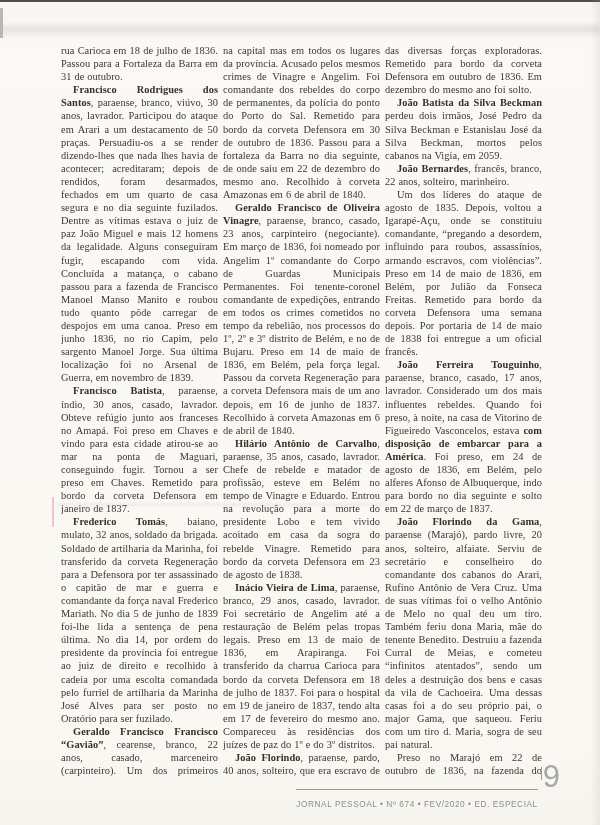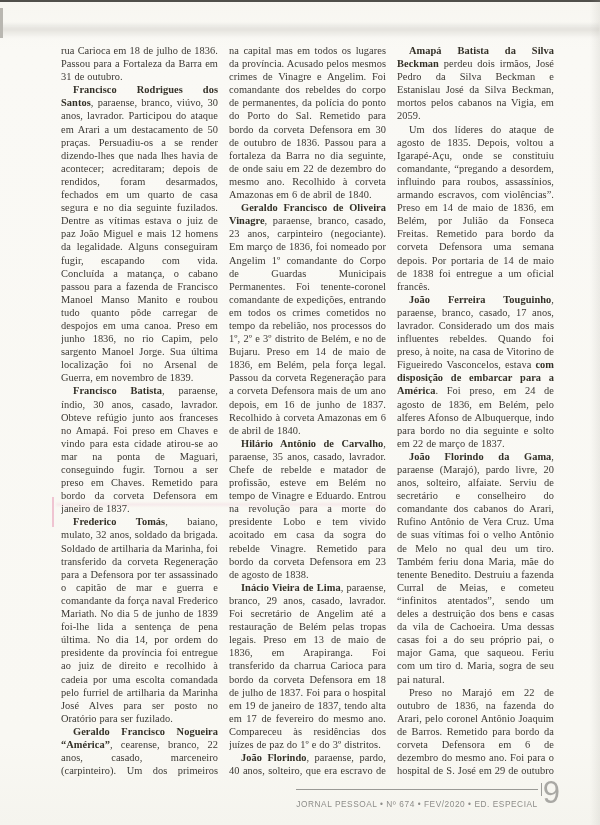--- a/index.html
+++ b/index.html
@@ -15,33 +15,33 @@
     background:linear-gradient(180deg,rgba(175,172,164,0) 0%,rgba(175,172,164,.28) 45%,rgba(175,172,164,0) 100%);
     filter:blur(1px);}
   .left-notch{position:absolute;top:8px;left:0;width:3px;height:30px;background:#b9b7b1;}
   .right-shade{position:absolute;top:0;right:0;width:10px;height:825px;
     background:linear-gradient(90deg,rgba(160,158,150,0) 0%,rgba(160,158,150,.16) 100%);}
   .pink-streak-v{position:absolute;left:52px;top:497px;width:2px;height:30px;background:rgba(224,110,155,.38);filter:blur(.4px);}
   .pink-band-h{position:absolute;left:56px;top:503px;width:330px;height:3px;background:rgba(224,110,155,.10);filter:blur(1px);}
 
   .columns{
     position:absolute;top:44px;left:61px;width:493px;height:734px;
-    display:grid;grid-template-columns:157px 157px 157px;column-gap:11px;
+    display:grid;grid-template-columns:157px 157px 157px;column-gap:5px;
   }
   .col{height:734px;overflow:hidden;}
   .para{
     margin:0;font-size:10.4px;line-height:13.1px;
     text-align:justify;text-justify:inter-word;
     color:#3b3833;letter-spacing:.05px;word-spacing:.3px;
   }
   .para.indent{text-indent:12px;}
   .b{font-weight:bold;color:#343128;}
 
   .footer{position:absolute;right:40px;bottom:14px;display:flex;align-items:flex-start;}
-  .footer-rule-wrap{border-top:1px solid #9a9a96;padding-top:3px;margin-top:12px;}
+  .footer-rule-wrap{border-top:1px solid #9a9a96;padding-top:3px;margin-top:28px;}
   .footer-text{
     font-family:"Liberation Sans","DejaVu Sans",sans-serif;
     font-size:8.3px;letter-spacing:.55px;color:#8d8c88;white-space:nowrap;
   }
   .footer-tick{width:1px;height:13px;background:#9a9a96;margin-left:3px;margin-top:6px;}
   .page-num{
     font-family:"Liberation Sans","DejaVu Sans",sans-serif;
     font-size:31px;font-weight:400;color:#a9a8a4;line-height:1;
     margin-left:1px;margin-top:0;
   }
@@ -56,31 +56,33 @@
   <div class="right-shade"></div>
   <div class="pink-streak-v"></div>
   <div class="pink-band-h"></div>
 
   <main class="columns">
     <div class="col">
         <p class="para"><span class="">rua Carioca em 18 de julho de 1836. Passou para a Fortaleza da Barra em 31 de outubro.</span></p>
         <p class="para indent"><span class="b">Francisco Rodrigues dos Santos</span><span class="">, paraense, branco, viúvo, 30 anos, lavrador. Participou do ataque em Arari a um destacamento de 50 praças. Persuadiu-os a se render dizendo-lhes que nada lhes havia de acontecer; acreditaram; depois de rendidos, foram desarmados, fechados em um quarto de casa segura e no dia seguinte fuzilados. Dentre as vítimas estava o juiz de paz João Miguel e mais 12 homens da legalidade. Alguns conseguiram fugir, escapando com vida. Concluída a matança, o cabano passou para a fazenda de Francisco Manoel Manso Manito e roubou tudo quanto pôde carregar de despojos em uma canoa. Preso em junho 1836, no rio Capim, pelo sargento Manoel Jorge. Sua última localização foi no Arsenal de Guerra, em novembro de 1839.</span></p>
         <p class="para indent"><span class="b">Francisco Batista</span><span class="">, paraense, índio, 30 anos, casado, lavrador. Obteve refúgio junto aos franceses no Amapá. Foi preso em Chaves e vindo para esta cidade atirou-se ao mar na ponta de Maguari, conseguindo fugir. Tornou a ser preso em Chaves. Remetido para bordo da corveta Defensora em janeiro de 1837.</span></p>
         <p class="para indent"><span class="b">Frederico Tomás</span><span class="">, baiano, mulato, 32 anos, soldado da brigada. Soldado de artilharia da Marinha, foi transferido da corveta Regeneração para a Defensora por ter assassinado o capitão de mar e guerra e comandante da força naval Frederico Mariath. No dia 5 de junho de 1839 foi-lhe lida a sentença de pena última. No dia 14, por ordem do presidente da província foi entregue ao juiz de direito e recolhido à cadeia por uma escolta comandada pelo furriel de artilharia da Marinha José Alves para ser posto no Oratório para ser fuzilado.</span></p>
-        <p class="para indent"><span class="b">Geraldo Francisco Nogueira “América”</span><span class="">, cearense, branco, 22 anos, casado, marceneiro (carpinteiro). Um dos primeiros chefes cabanos que atacaram Belém e dela se apossaram em agosto de 1835. Acusado de ter cooperado direta e indiretamente para assassínios, roubos, arrombamentos e incêndios, não só</span></p>
+        <p class="para indent"><span class="b">Geraldo Francisco Francisco “Gavião”</span><span class="">, cearense, branco, 22 anos, casado, marceneiro (carpinteiro). Um dos primeiros chefes cabanos que atacaram Belém e dela se apossaram em agosto de 1835. Acusado de ter cooperado direta e indiretamente para assassínios, roubos, arrombamentos e incêndios, não só</span></p>
       </div>
     <div class="col">
         <p class="para"><span class="">na capital mas em todos os lugares da província. Acusado pelos mesmos crimes de Vinagre e Angelim. Foi comandante dos rebeldes do corpo de permanentes, da polícia do ponto do Porto do Sal. Remetido para bordo da corveta Defensora em 30 de outubro de 1836. Passou para a fortaleza da Barra no dia seguinte, de onde saiu em 22 de dezembro do mesmo ano. Recolhido à corveta Amazonas em 6 de abril de 1840.</span></p>
         <p class="para indent"><span class="b">Geraldo Francisco de Oliveira Vinagre</span><span class="">, paraense, branco, casado, 23 anos, carpinteiro (negociante). Em março de 1836, foi nomeado por Angelim 1º comandante do Corpo de Guardas Municipais Permanentes. Foi tenente-coronel comandante de expedições, entrando em todos os crimes cometidos no tempo da rebelião, nos processos do 1º, 2º e 3º distrito de Belém, e no de Bujaru. Preso em 14 de maio de 1836, em Belém, pela força legal. Passou da corveta Regeneração para a corveta Defensora mais de um ano depois, em 16 de junho de 1837. Recolhido à corveta Amazonas em 6 de abril de 1840.</span></p>
         <p class="para indent"><span class="b">Hilário Antônio de Carvalho</span><span class="">, paraense, 35 anos, casado, lavrador. Chefe de rebelde e matador de profissão, esteve em Belém no tempo de Vinagre e Eduardo. Entrou na revolução para a morte do presidente Lobo e tem vivido acoitado em casa da sogra do rebelde Vinagre. Remetido para bordo da corveta Defensora em 23 de agosto de 1838.</span></p>
         <p class="para indent"><span class="b">Inácio Vieira de Lima</span><span class="">, paraense, branco, 29 anos, casado, lavrador. Foi secretário de Angelim até a restauração de Belém pelas tropas legais. Preso em 13 de maio de 1836, em Arapiranga. Foi transferido da charrua Carioca para bordo da corveta Defensora em 18 de julho de 1837. Foi para o hospital em 19 de janeiro de 1837, tendo alta em 17 de fevereiro do mesmo ano. Compareceu às residências dos juízes de paz do 1º e do 3º distritos.</span></p>
         <p class="para indent"><span class="b">João Florindo</span><span class="">, paraense, pardo, 40 anos, solteiro, que era escravo de João Felipe Pimenta, era cozinheiro do Eduardo Angelim. Preso no Acará por diferentes comandantes</span></p>
       </div>
     <div class="col">
-        <p class="para indent"><span class="b">Amapá Batista da Silva Beckman</span><span class=""> perdeu dois irmãos, José Pedro da Silva Beckman e Estanislau José da Silva Beckman, mortos pelos cabanos na Vigia, em 2059.</span></p>
+        <p class="para"><span class="">das diversas forças exploradoras. Remetido para bordo da corveta Defensora em outubro de 1836. Em dezembro do mesmo ano foi solto.</span></p>
+        <p class="para indent"><span class="b">João Batista da Silva Beckman</span><span class=""> perdeu dois irmãos, José Pedro da Silva Beckman e Estanislau José da Silva Beckman, mortos pelos cabanos na Vigia, em 2059.</span></p>
+        <p class="para indent"><span class="b">João Bernardes</span><span class="">, francês, branco, 22 anos, solteiro, marinheiro.</span></p>
         <p class="para indent"><span class="">Um dos líderes do ataque de agosto de 1835. Depois, voltou a Igarapé-Açu, onde se constituiu comandante, “pregando a desordem, influindo para roubos, assassínios, armando escravos, com violências”. Preso em 14 de maio de 1836, em Belém, por Julião da Fonseca Freitas. Remetido para bordo da corveta Defensora uma semana depois. Por portaria de 14 de maio de 1838 foi entregue a um oficial francês.</span></p>
         <p class="para indent"><span class="b">João Ferreira Touguinho</span><span class="">, paraense, branco, casado, 17 anos, lavrador. Considerado um dos mais influentes rebeldes. Quando foi preso, à noite, na casa de Vitorino de Figueiredo Vasconcelos, estava </span><span class="b">com disposição de embarcar para a América</span><span class="">. Foi preso, em 24 de agosto de 1836, em Belém, pelo alferes Afonso de Albuquerque, indo para bordo no dia seguinte e solto em 22 de março de 1837.</span></p>
         <p class="para indent"><span class="b">João Florindo da Gama</span><span class="">, paraense (Marajó), pardo livre, 20 anos, solteiro, alfaiate. Serviu de secretário e conselheiro do comandante dos cabanos do Arari, Rufino Antônio de Vera Cruz. Uma de suas vítimas foi o velho Antônio de Melo no qual deu um tiro. Também feriu dona Maria, mãe do tenente Benedito. Destruiu a fazenda Curral de Meias, e cometeu “infinitos atentados”, sendo um deles a destruição dos bens e casas da vila de Cachoeira. Uma dessas casas foi a do seu próprio pai, o major Gama, que saqueou. Feriu com um tiro d. Maria, sogra de seu pai natural.</span></p>
         <p class="para indent"><span class="">Preso no Marajó em 22 de outubro de 1836, na fazenda do Arari, pelo coronel Antônio Joaquim de Barros. Remetido para bordo da corveta Defensora em 6 de dezembro do mesmo ano. Foi para o hospital de S. José em 29 de outubro de</span></p>
       </div>
   </main>
 
   <footer class="footer">
     <div class="footer-rule-wrap">
       <span class="footer-text">JORNAL PESSOAL • Nº 674 • FEV/2020 • ED. ESPECIAL</span>

